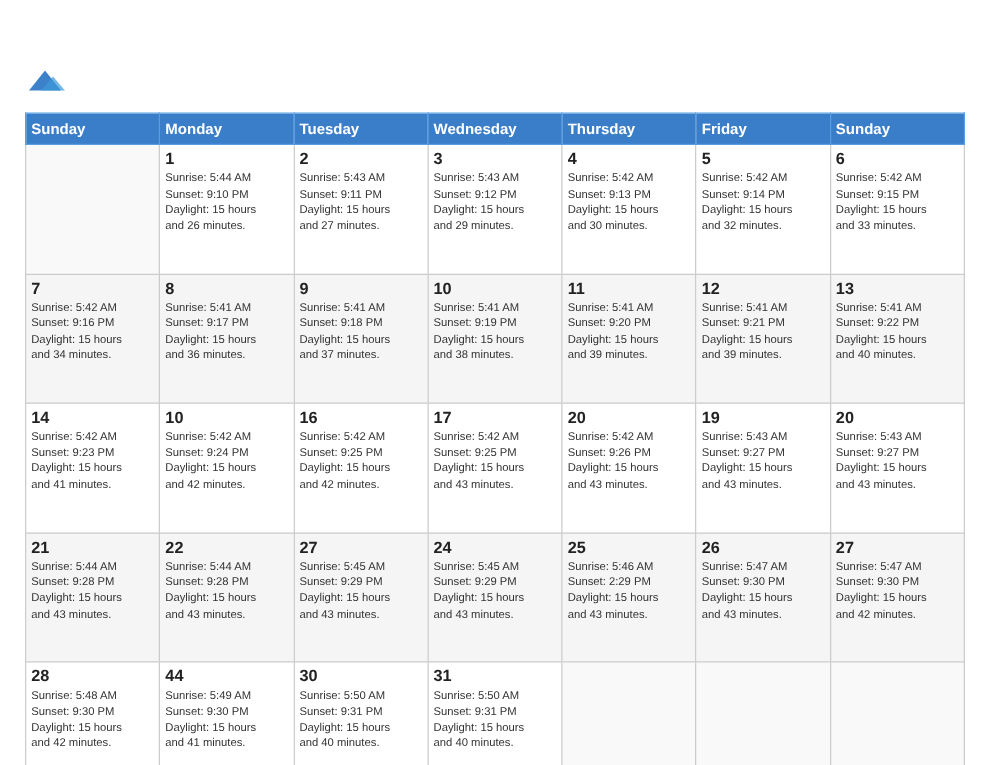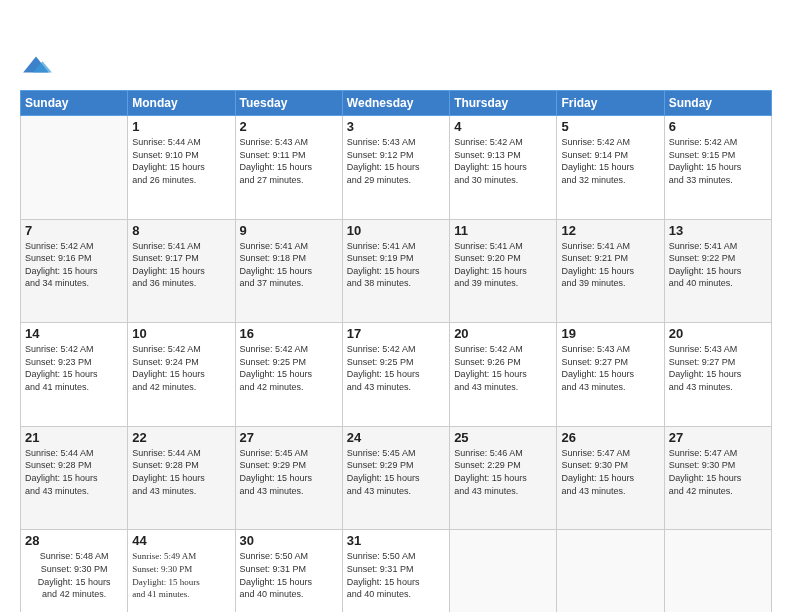--- a/index.html
+++ b/index.html
@@ -329,28 +329,28 @@
             <span class="day-number">27</span>
             <div class="day-info" style="white-space: pre-line;">Sunrise: 5:47 AM
 Sunset: 9:30 PM
 Daylight: 15 hours
 and 42 minutes.</div>
           </td>
         </tr>
         <tr>
           <td>
             <span class="day-number">28</span>
-            <div class="day-info" style="white-space: pre-line; text-align: center;">Sunrise: 5:48 AM
+            <div class="day-info" style="white-space: pre-line;">Sunrise: 5:48 AM
 Sunset: 9:30 PM
 Daylight: 15 hours
 and 42 minutes.</div>
           </td>
           <td>
             <span class="day-number">44</span>
-            <div class="day-info" style="white-space: pre-line; font-family: Liberation Serif, serif;">Sunrise: 5:49 AM
+            <div class="day-info" style="white-space: pre-line;">Sunrise: 5:49 AM
 Sunset: 9:30 PM
 Daylight: 15 hours
 and 41 minutes.</div>
           </td>
           <td>
             <span class="day-number">30</span>
             <div class="day-info" style="white-space: pre-line;">Sunrise: 5:50 AM
 Sunset: 9:31 PM
 Daylight: 15 hours
 and 40 minutes.</div>

